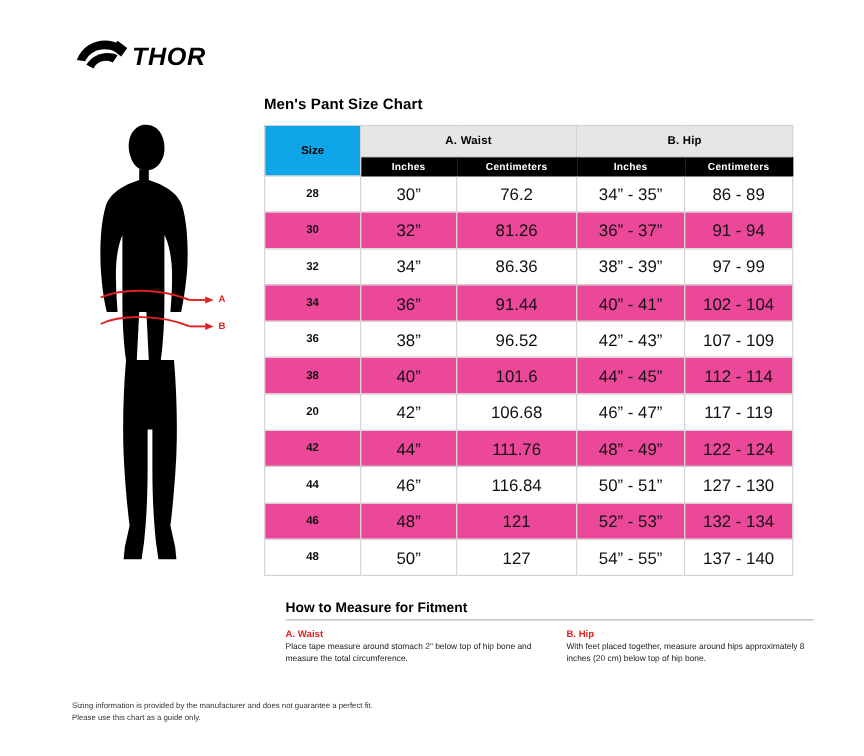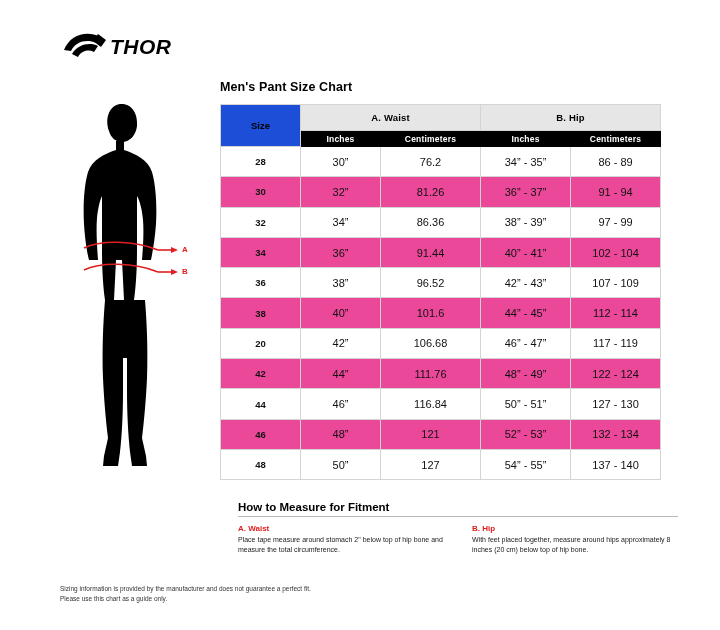--- a/index.html
+++ b/index.html
@@ -70,27 +70,27 @@
   }
   .hdr-grey {
     background: #e6e6e6;
     color: #000;
     font-size: 9.5px;
     font-weight: bold;
     height: 26px;
     letter-spacing: .2px;
   }
   .hdr-size {
-    background: #1d4ed8;
+    background: #0ea5e9;
     color: #000;
     font-size: 9.5px;
     font-weight: bold;
   }
   td.cell {
-    font-size: 11px;
+    font-size: 14px;
     height: 30.3px;
     color: #111;
   }
   td.cell.sizecol {
     font-weight: bold;
     font-size: 9.5px;
   }
   tr.alt td { background: #ec4899; }
   tr.white td { background: #ffffff; }
 

